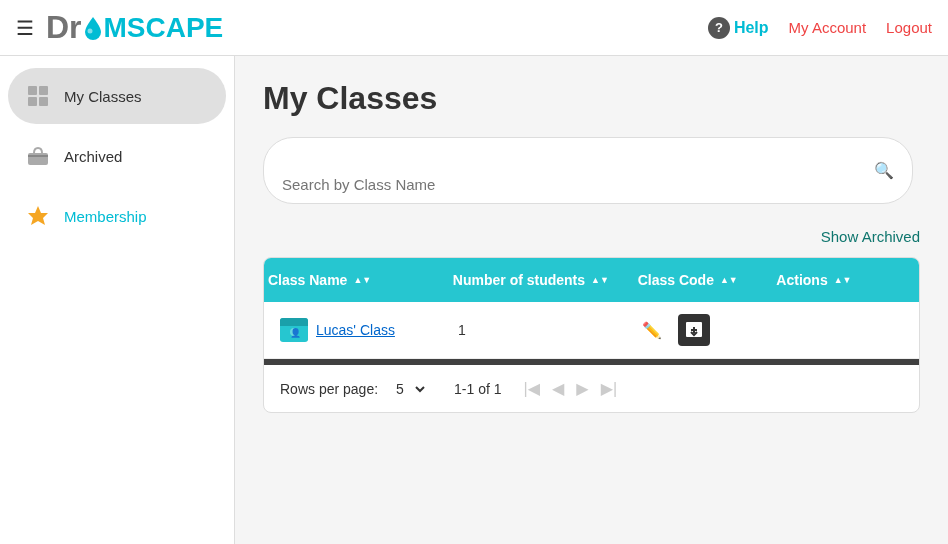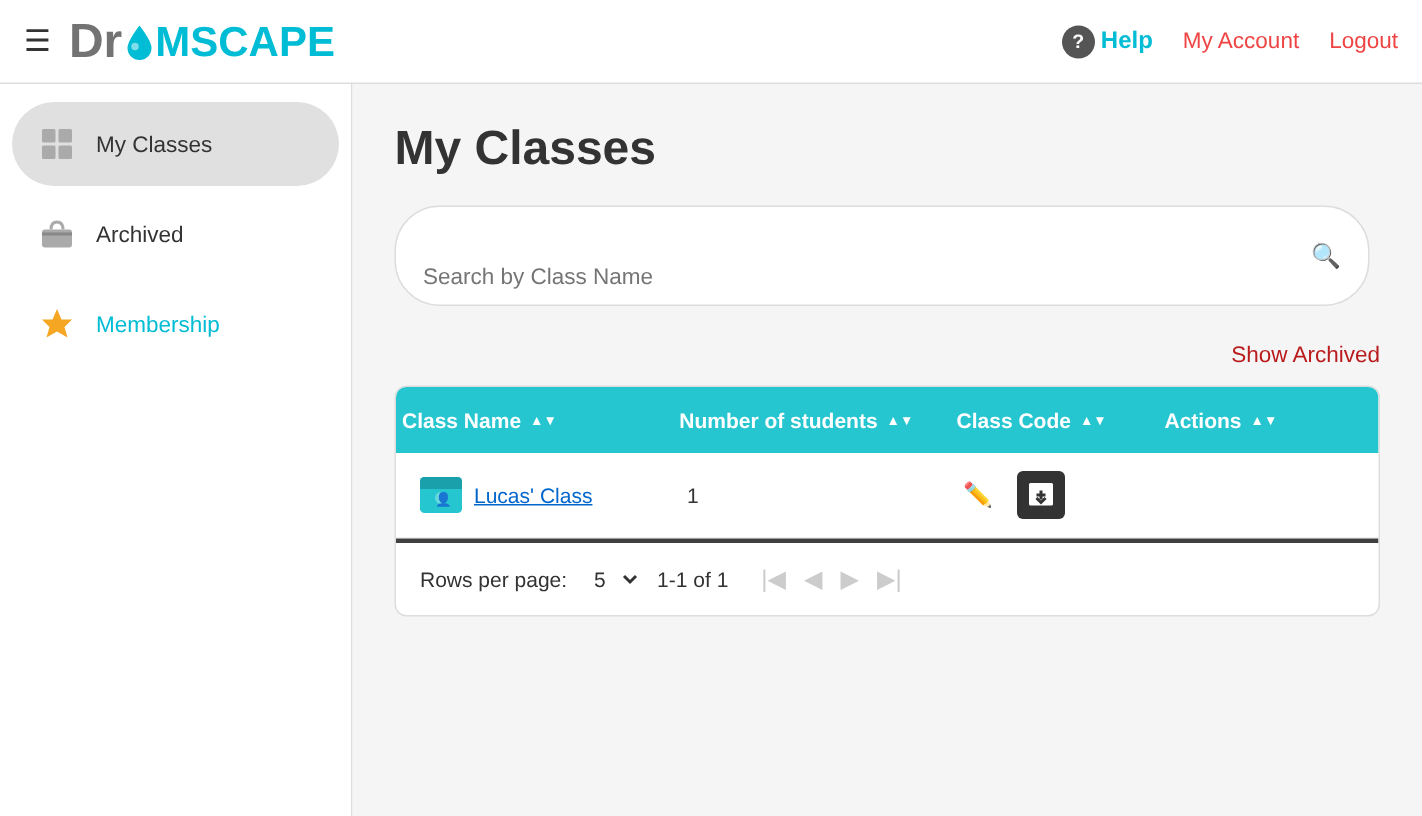--- a/index.html
+++ b/index.html
@@ -144,21 +144,21 @@
     
     .table-controls {
       display: flex;
       align-items: center;
       justify-content: flex-end;
       margin-bottom: 12px;
       gap: 14px;
     }
     .show-archived-label {
       font-size: 15px;
-      color: #b91c1c;
+      color: #0f766e;
       cursor: pointer;
       text-align: center;
     }
     .add-class-btn {
       background: #aaee00;
       color: #333;
       font-weight: bold;
       font-size: 15px;
       border: none;
       border-radius: 24px;
@@ -263,32 +263,32 @@
     }
 
     
     .pagination {
       display: flex;
       align-items: center;
       padding: 12px 16px;
       gap: 10px;
       font-size: 14px;
       color: #333;
-      border-top: 3px solid #404040;
+      border-top: 6px solid #404040;
     }
     .rows-label { margin-right: 4px; }
     .rows-select {
       border: none;
       font-size: 14px;
       color: #333;
       background: transparent;
       cursor: pointer;
     }
     .page-info {
-      margin-left: 0;
+      margin-left: 16px;
       text-align: right;
     }
     .page-nav {
       display: flex;
       align-items: center;
       gap: 4px;
       margin-left: 8px;
     }
     .page-btn {
       background: transparent;

